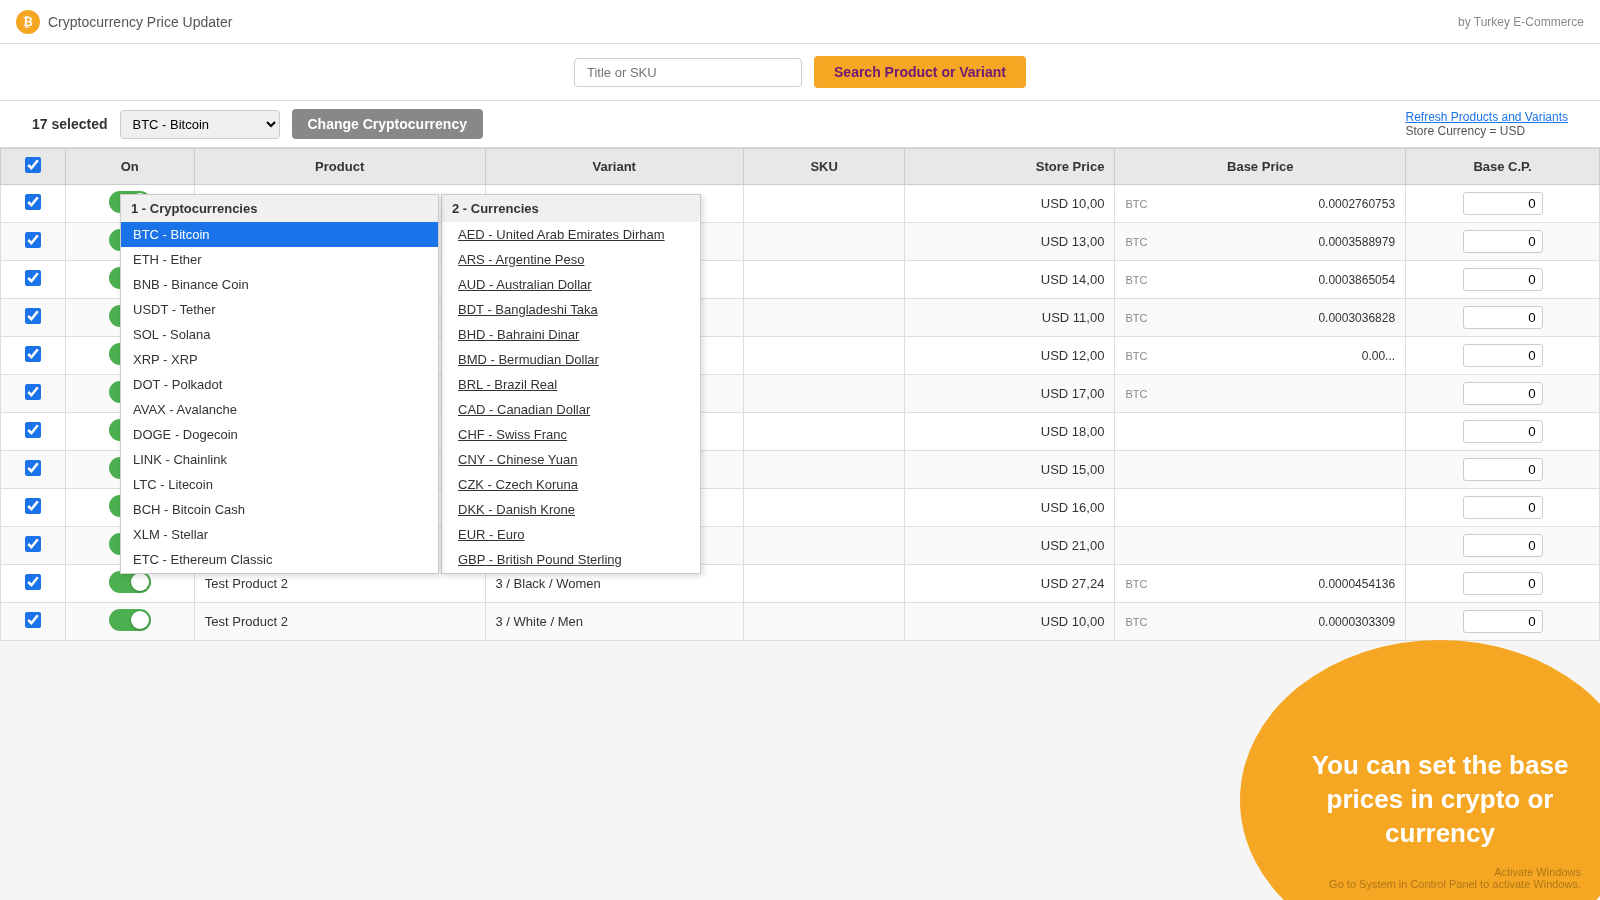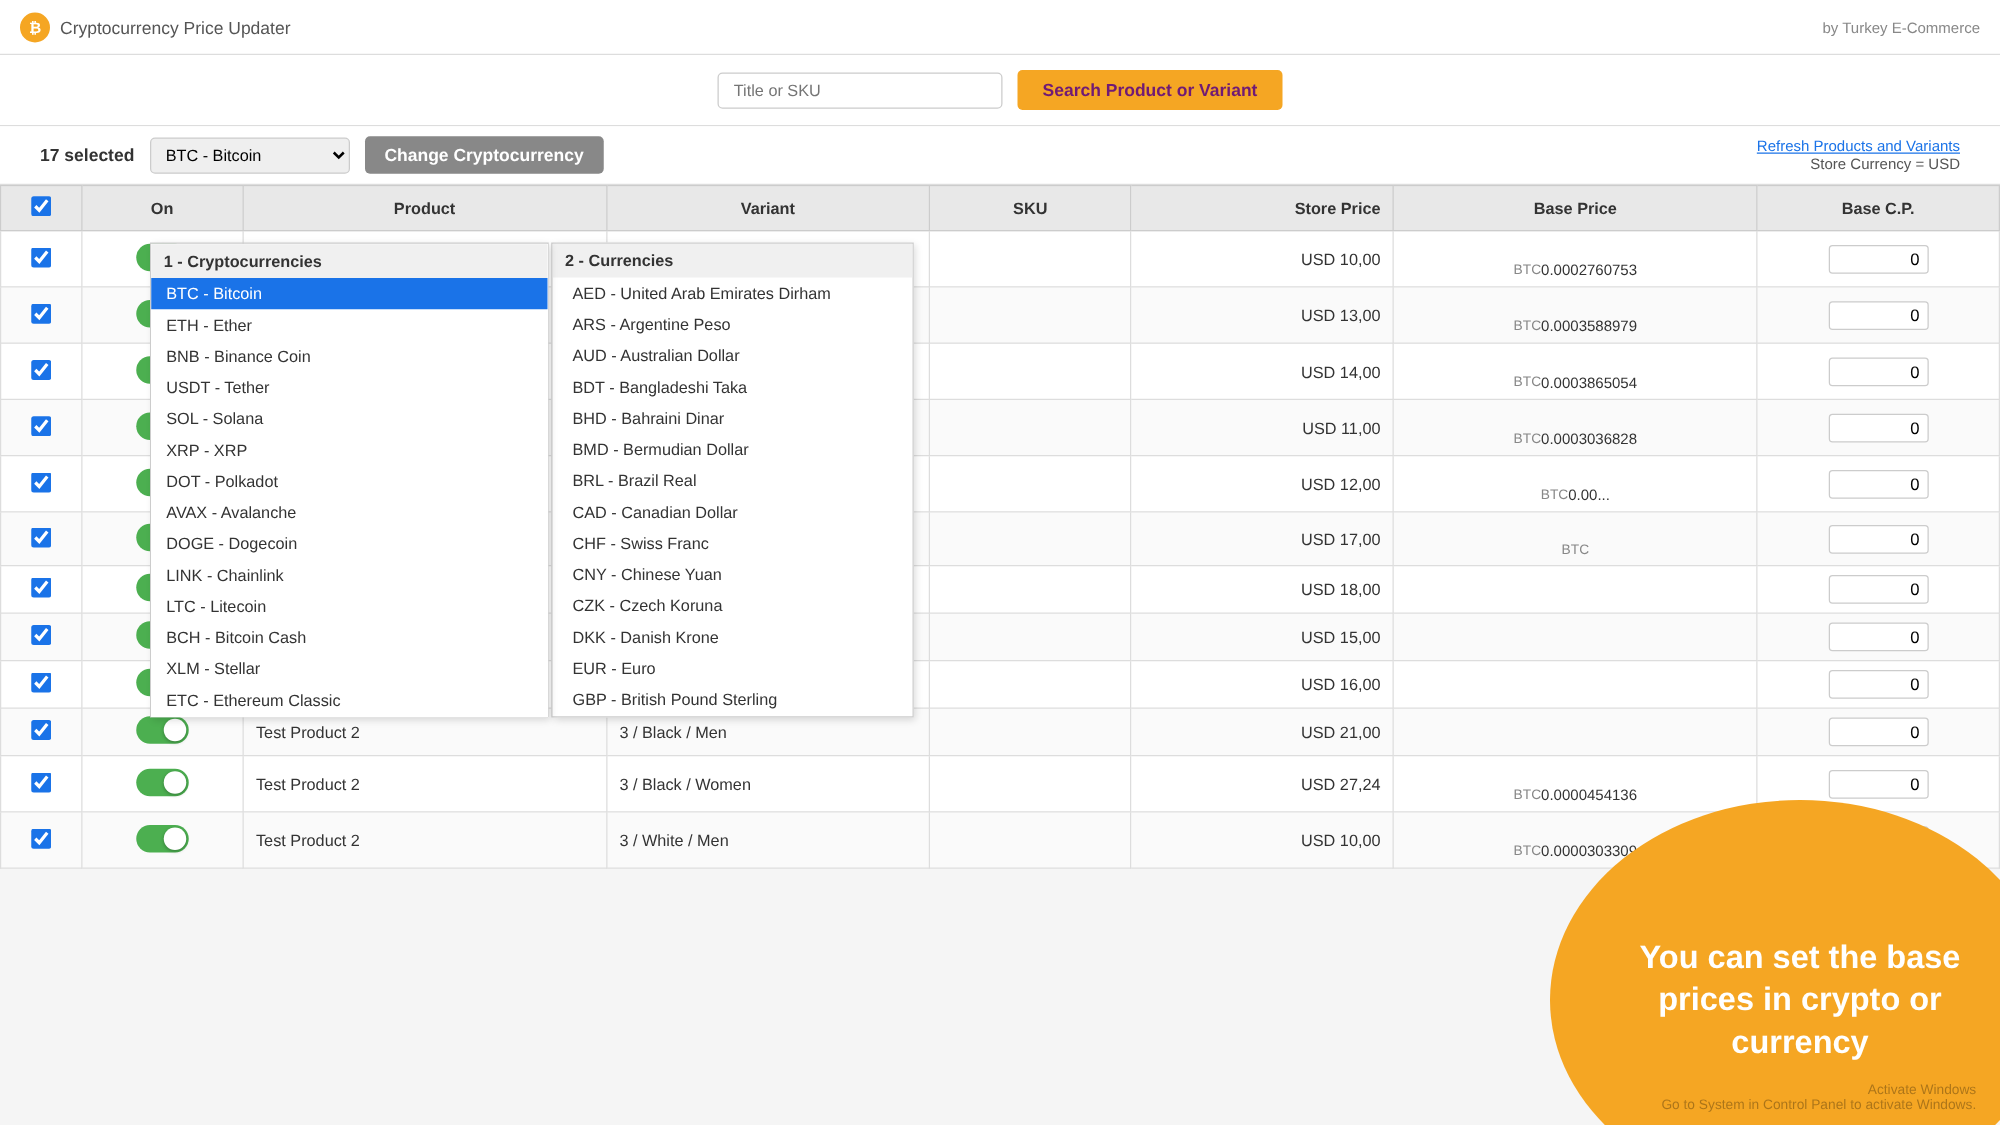--- a/index.html
+++ b/index.html
@@ -16,38 +16,38 @@
     .search-area { background: #fff; padding: 12px 16px; display: flex; justify-content: center; align-items: center; gap: 12px; border-bottom: 1px solid #ddd; }
     .search-input { border: 1px solid #ccc; border-radius: 4px; padding: 6px 12px; width: 228px; font-size: 13px; color: #999; }
     .search-button { background: #f5a623; color: #701a75; border: none; border-radius: 4px; padding: 8px 20px; font-size: 14px; font-weight: bold; cursor: pointer; }
 
     
     .toolbar { background: #fff; padding: 8px 32px; display: flex; align-items: center; justify-content: space-between; border-bottom: 1px solid #ddd; }
     .toolbar-left { display: flex; align-items: center; gap: 12px; }
     .selected-count { font-weight: bold; font-size: 14px; }
     .crypto-select { border: 1px solid #ccc; border-radius: 4px; padding: 5px 8px; font-size: 13px; width: 160px; }
     .change-btn { background: #888; color: #fff; border: none; border-radius: 4px; padding: 7px 16px; font-size: 14px; cursor: pointer; font-weight: bold; }
-    .toolbar-right { font-size: 12px; color: #1a73e8; text-align: right; }
+    .toolbar-right { font-size: 12px; color: #1a73e8; text-align: left; }
     .toolbar-right a { color: #1a73e8; text-decoration: underline; cursor: pointer; }
     .store-currency { color: #555; }
 
     
     .main { display: flex; position: relative; }
 
     
     .dropdown-container { position: absolute; top: 0; left: 0; z-index: 100; display: flex; gap: 0; }
     
     .crypto-dropdown { width: 319px; background: #fff; border: 1px solid #ccc; box-shadow: 2px 2px 6px rgba(0,0,0,0.15); }
     .crypto-dropdown .group-label { padding: 6px 10px; font-weight: bold; font-size: 13px; background: #f0f0f0; }
     .crypto-dropdown .item { padding: 5px 12px; cursor: pointer; font-size: 13px; }
     .crypto-dropdown .item.selected { background: #1a73e8; color: #fff; }
 
-    .currency-dropdown { width: 290px; background: #fff; border: 1px solid #ccc; box-shadow: 2px 2px 6px rgba(0,0,0,0.15); margin-left: 2px; }
+    .currency-dropdown { width: 260px; background: #fff; border: 1px solid #ccc; box-shadow: 2px 2px 6px rgba(0,0,0,0.15); margin-left: 2px; }
     .currency-dropdown .group-label { padding: 6px 10px; font-weight: bold; font-size: 13px; background: #f0f0f0; }
-    .currency-dropdown .item { padding: 5px 16px; cursor: pointer; font-size: 13px; }
+    .currency-dropdown .item { padding: 5px 16px; cursor: pointer; font-size: 13px; text-decoration: underline; }
 
     
     .table-wrapper { width: 100%; overflow-x: auto; }
     table { width: 100%; border-collapse: collapse; background: #fff; }
     thead th { background: #e8e8e8; border: 1px solid #ccc; padding: 8px 10px; text-align: center; font-weight: bold; font-size: 13px; }
     tbody td { border: 1px solid #ddd; padding: 6px 10px; font-size: 13px; }
     tbody tr:nth-child(even) { background: #fafafa; }
 
     .col-check { width: 40px; text-align: center; }
     .col-on { width: 80px; text-align: center; }
@@ -58,21 +58,21 @@
     .col-base-price { width: 180px; text-align: center; }
     .col-base-cp { width: 120px; text-align: center; }
 
     input[type="checkbox"] { width: 16px; height: 16px; cursor: pointer; accent-color: #1a73e8; }
 
     
     .toggle { display: inline-block; width: 42px; height: 22px; position: relative; }
     .toggle-track { width: 42px; height: 22px; background: #4caf50; border-radius: 11px; position: relative; }
     .toggle-thumb { width: 18px; height: 18px; background: #fff; border-radius: 50%; position: absolute; top: 2px; right: 2px; box-shadow: 0 1px 3px rgba(0,0,0,0.3); }
 
-    .base-price-cell { display: flex; align-items: center; gap: 0; justify-content: center; margin-top: 18px; }
+    .base-price-cell { display: flex; align-items: center; gap: 0; justify-content: space-between; }
     .base-price-crypto { color: #888; font-size: 11px; }
     .base-price-value { font-size: 12px; }
     .base-cp-input { width: 80px; border: 1px solid #ccc; border-radius: 3px; padding: 3px 6px; text-align: right; }
 
     
     .bubble { position: absolute; right: 0; bottom: 0; width: 400px; height: 320px; background: #f5a623; border-radius: 50%; display: flex; align-items: center; justify-content: center; text-align: center; padding: 40px; z-index: 50; }
     .bubble-text { color: #fff; font-size: 26px; font-weight: bold; line-height: 1.3; }
 
     
     .win-watermark { position: absolute; bottom: 10px; right: 19px; font-size: 11px; color: rgba(0,0,0,0.3); z-index: 200; text-align: right; pointer-events: none; }

